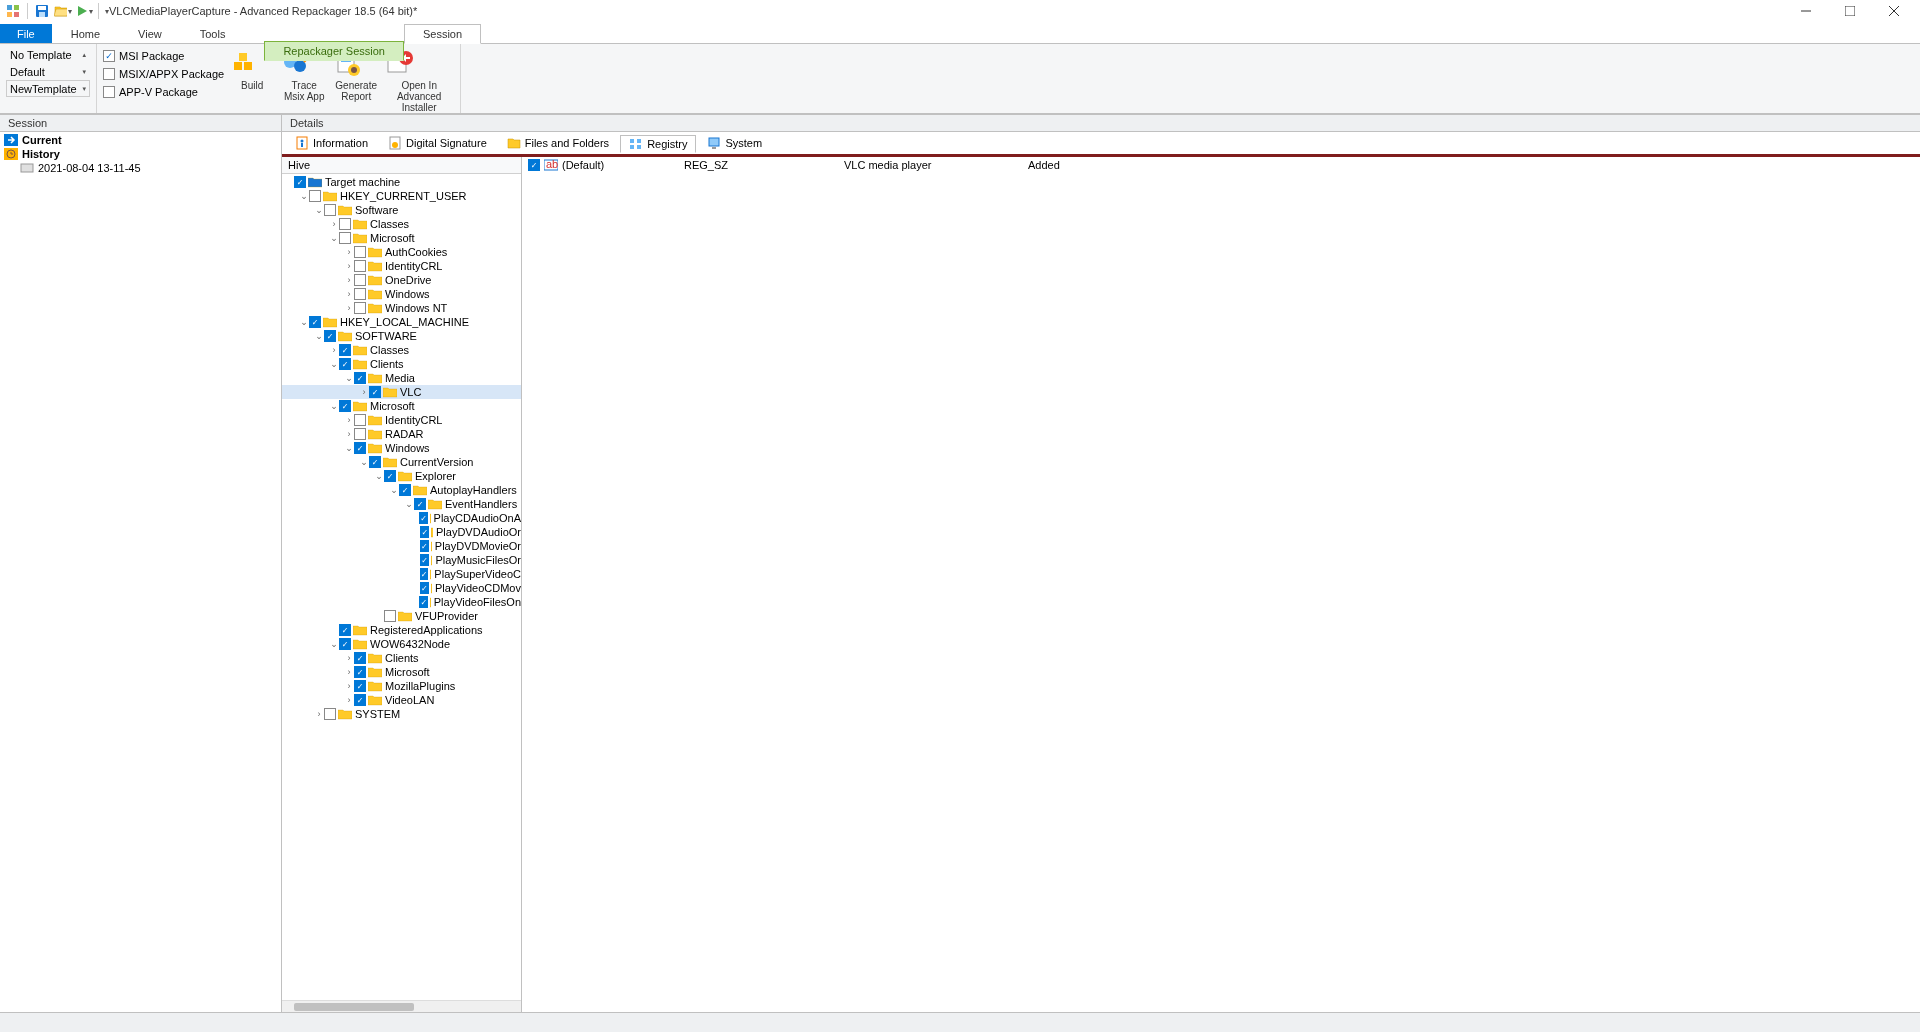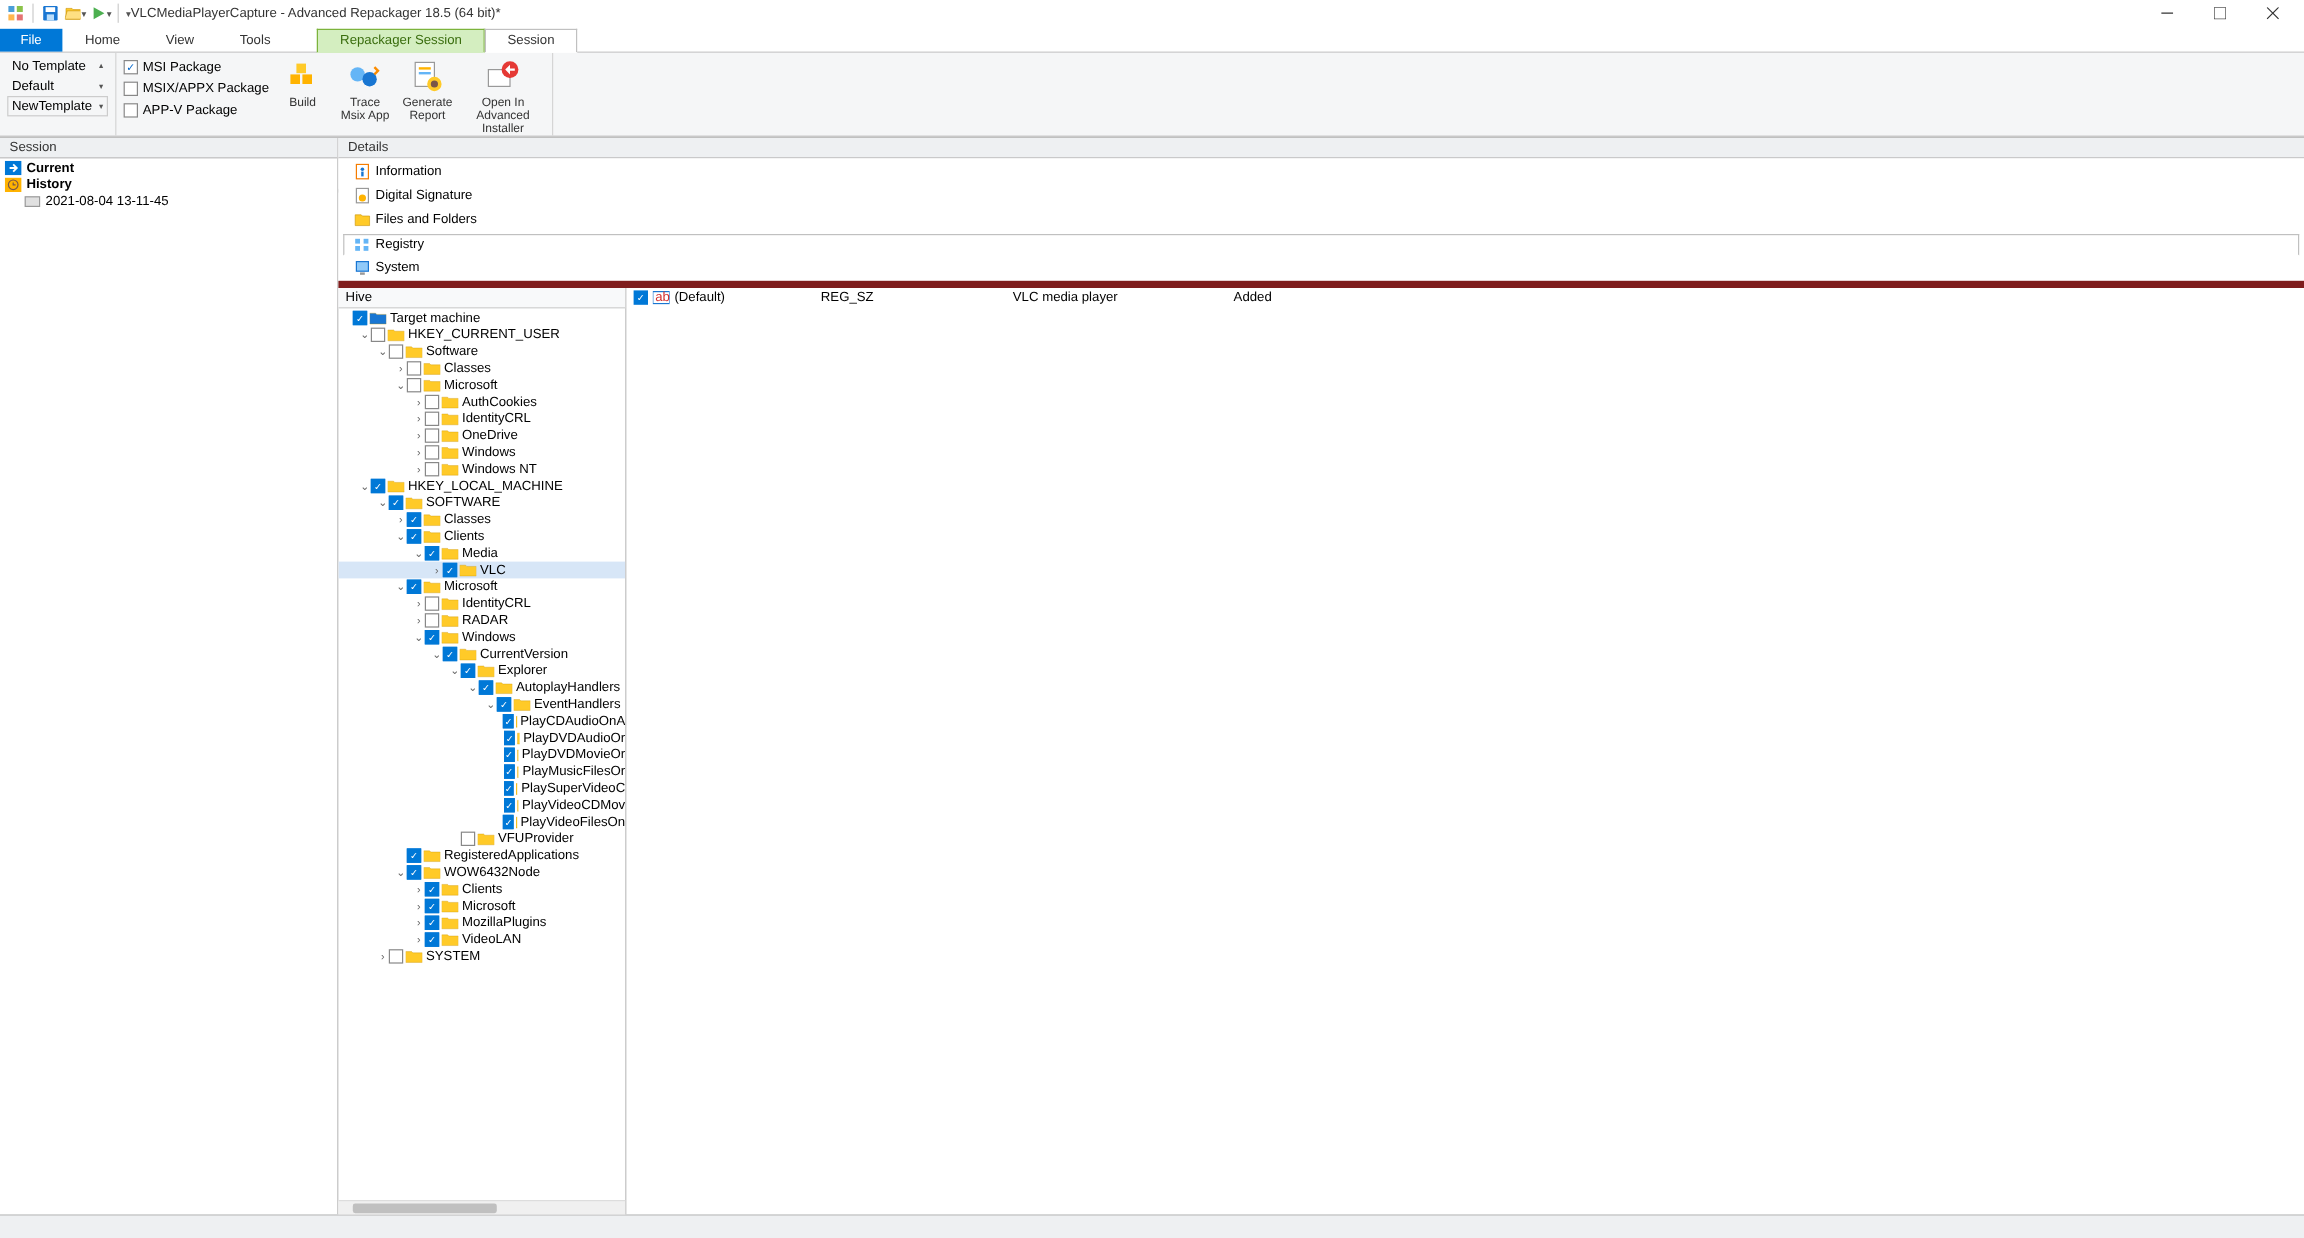--- a/index.html
+++ b/index.html
@@ -8,45 +8,45 @@
 .qat { display: flex; gap: 3px; align-items: center; }
 .qat-btn { width: 18px; height: 18px; display: flex; align-items: center; justify-content: center; cursor: pointer; }
 .qat-sep { width: 1px; height: 16px; background: #ccc; margin: 0 2px; }
 .qat-drop { font-size: 8px; color: #555; margin-left: 1px; }
 .title-text { color: #333; }
 .win-controls { margin-left: auto; display: flex; }
 .win-btn { width: 44px; height: 22px; display: flex; align-items: center; justify-content: center; cursor: pointer; }
 .tabbar { height: 22px; display: flex; align-items: flex-end; background: #fff; border-bottom: 1px solid #c0c0c0; }
 .tab { padding: 3px 18px; cursor: pointer; color: #333; border: 1px solid transparent; border-bottom: none; }
 .tab.file { background: #0078d7; color: #fff; padding: 3px 16px; }
-.tab.context { background: #d4eec0; border: 1px solid #7cb33c; border-bottom: 1px solid #d4eec0; color: #3a6d0e; position: relative; top: 1px; }
+.tab.context { background: #d4eec0; border: 1px solid #7cb33c; border-bottom: 1px solid #d4eec0; color: #3a6d0e; position: relative; top: 18px; }
 .ribbon { height: 70px; background: #f5f6f7; border-bottom: 1px solid #c0c0c0; display: flex; }
 .ribbon-group { display: flex; flex-direction: column; border-right: 1px solid #d5d5d5; padding: 2px 6px 0 6px; gap: 40px; }
 .ribbon-group-body { flex: 1; display: flex; align-items: flex-start; gap: 4px; }
 .ribbon-group-label { text-align: center; color: #666; font-size: 10px; padding: 1px 0; }
 .template-box { width: 84px; display: flex; flex-direction: column; gap: 0; }
 .template-line { display: flex; align-items: center; height: 17px; padding: 0 3px; border: 1px solid transparent; }
 .template-line.last { border: 1px solid #ccc; }
 .template-drop { margin-left: auto; font-size: 7px; color: #555; }
 .checkbox-col { display: flex; flex-direction: column; gap: 2px; padding-top: 2px; }
 .chk-row { display: flex; align-items: center; gap: 4px; height: 16px; }
 .chk { width: 12px; height: 12px; border: 1px solid #888; display: flex; align-items: center; justify-content: center; background: #fff; }
 .chk.checked::after { content: "✓"; font-size: 9px; color: #0066cc; }
-.big-btn { display: flex; flex-direction: column; align-items: center; width: 48px; padding-top: 2px; cursor: pointer; }
+.big-btn { display: flex; flex-direction: column; width: 48px; padding-top: 2px; cursor: pointer; }
 .big-btn .icon { width: 32px; height: 32px; }
 .big-btn .lbl { text-align: center; font-size: 10px; line-height: 11px; color: #333; }
 .main-split { flex: 1; display: flex; border-top: 1px solid #c0c0c0; min-height: 0; }
 .left-panel { width: 282px; border-right: 1px solid #c0c0c0; display: flex; flex-direction: column; background: #fff; }
 .panel-header { background: #eef0f2; border-bottom: 1px solid #c0c0c0; padding: 2px 8px; color: #333; }
 .session-tree { flex: 1; padding: 1px 0; }
 .sess-item { display: flex; align-items: center; gap: 4px; padding: 1px 4px; cursor: pointer; }
 .sess-item.bold { font-weight: bold; text-align: right; }
 .sess-icon { width: 14px; height: 12px; }
 .right-panel { flex: 1; display: flex; flex-direction: column; min-width: 0; }
-.details-tabs { display: flex; gap: 2px; padding: 2px 4px; background: #fff; border-bottom: 6px solid #7f1d1d; flex-direction: column; }
+.details-tabs { display: flex; gap: 2px; padding: 2px 4px; background: #fff; border-bottom: 3px solid #7f1d1d; }
 .dtab { display: flex; align-items: center; gap: 4px; padding: 1px 8px; border: 1px solid transparent; cursor: pointer; }
 .dtab.active { border: 1px solid #c0c0c0; background: #fff; border-bottom: 1px solid #fff; position: relative; top: 1px; }
 .dtab-icon { width: 14px; height: 14px; }
 .details-body { flex: 1; display: flex; min-height: 0; }
 .tree-pane { width: 240px; border-right: 1px solid #c0c0c0; display: flex; flex-direction: column; min-height: 0; }
 .col-header { background: #f8f9fa; border-bottom: 1px solid #d0d0d0; padding: 2px 6px; display: flex; }
 .reg-tree { flex: 1; overflow: auto; padding: 1px 0; }
 .tnode { display: flex; align-items: center; height: 14px; white-space: nowrap; cursor: pointer; }
 .tnode.selected { background: #d7e6f7; }
 .expander { width: 10px; text-align: center; color: #666; font-size: 9px; cursor: pointer; }

